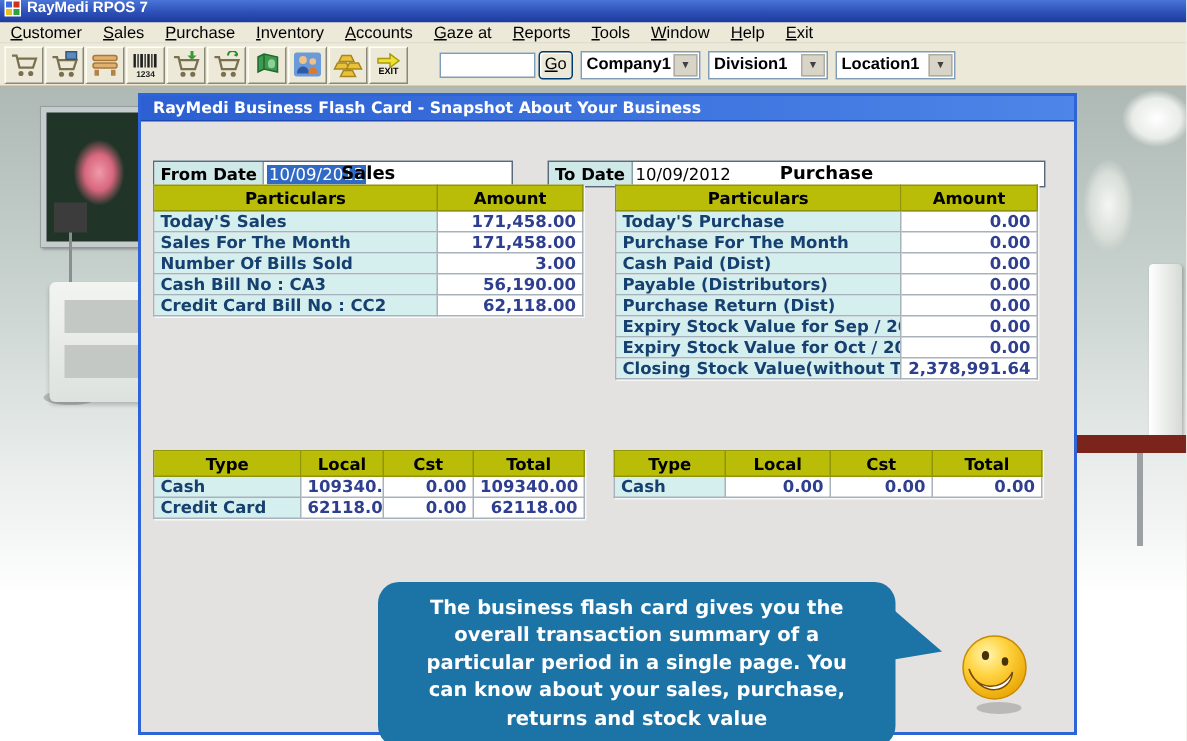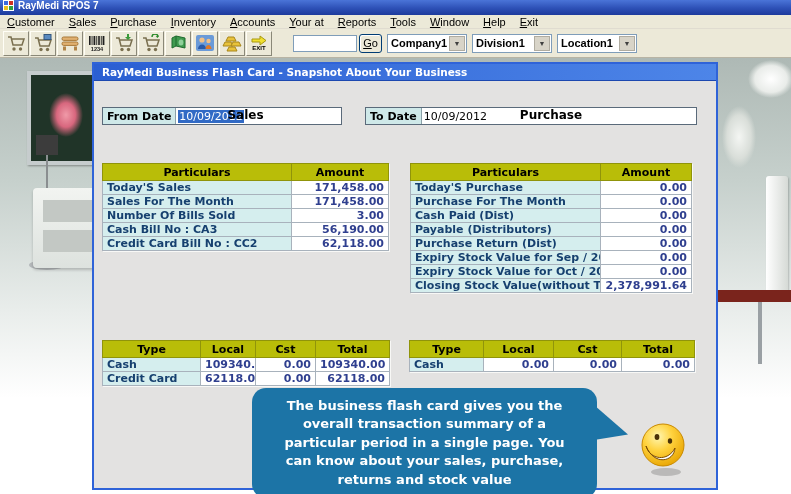--- a/index.html
+++ b/index.html
@@ -76,21 +76,21 @@
   .date-value { display:flex; align-items:center; padding-left:2px; color:#000;justify-content:center; }
   .date-value .sel { background:#316ac5; color:#fff; padding:0 1px; }
   .fromdate { left:8px; top:26px; width:240px; }
   .todate { left:271px; top:26px; width:332px; }
 
   .section-title { position:absolute; font-size:12px; font-weight:bold; color:#000; text-align:center; }
   .t-sales { left:8px; top:44px; width:287px; }
   .t-purchase { left:316px; top:44px; width:282px; }
 
   table.grid { position:absolute; border-collapse:collapse; table-layout:fixed; background:#fff;
-    border:1px solid #6e7a86; box-shadow:1px 1px 0 #f8f8f6;margin-top:40px; }
+    border:1px solid #6e7a86; box-shadow:1px 1px 0 #f8f8f6; }
   table.grid th { background:#b9bd08; color:#000; font-size:11px; font-weight:bold; height:17px;
     border:1px solid #90940a; }
   table.grid td { font-size:11px; height:14px; border:1px solid #a8b2bc; padding:0 4px; white-space:nowrap; overflow:hidden; }
   td.part { background:#d5eeee; color:#16406f; font-weight:bold; }
   td.amt  { background:#fff; color:#2f3f8f; text-align:right; font-weight:bold; }
   td.amt.hv { background:#d5eeee; }
 
   .sales-table { left:8px; top:59px; width:287px; }
   .purchase-table { left:316px; top:59px; width:282px; }
   .bl-table { left:8px; top:236px; width:288px; }
@@ -118,21 +118,21 @@
       </span>
     <span>RayMedi RPOS 7</span>
   </div>
 
   <div class="menubar">
     <span class="menu-item">Customer</span>
     <span class="menu-item">Sales</span>
     <span class="menu-item">Purchase</span>
     <span class="menu-item">Inventory</span>
     <span class="menu-item">Accounts</span>
-    <span class="menu-item">Your at</span>
+    <span class="menu-item">Gaze at</span>
     <span class="menu-item">Reports</span>
     <span class="menu-item">Tools</span>
     <span class="menu-item">Window</span>
     <span class="menu-item">Help</span>
     <span class="menu-item">Exit</span>
   </div>
 
   <div class="toolbar">
     <div class="tool-btn">
       <svg width="20" height="18" viewBox="0 0 20 18">

